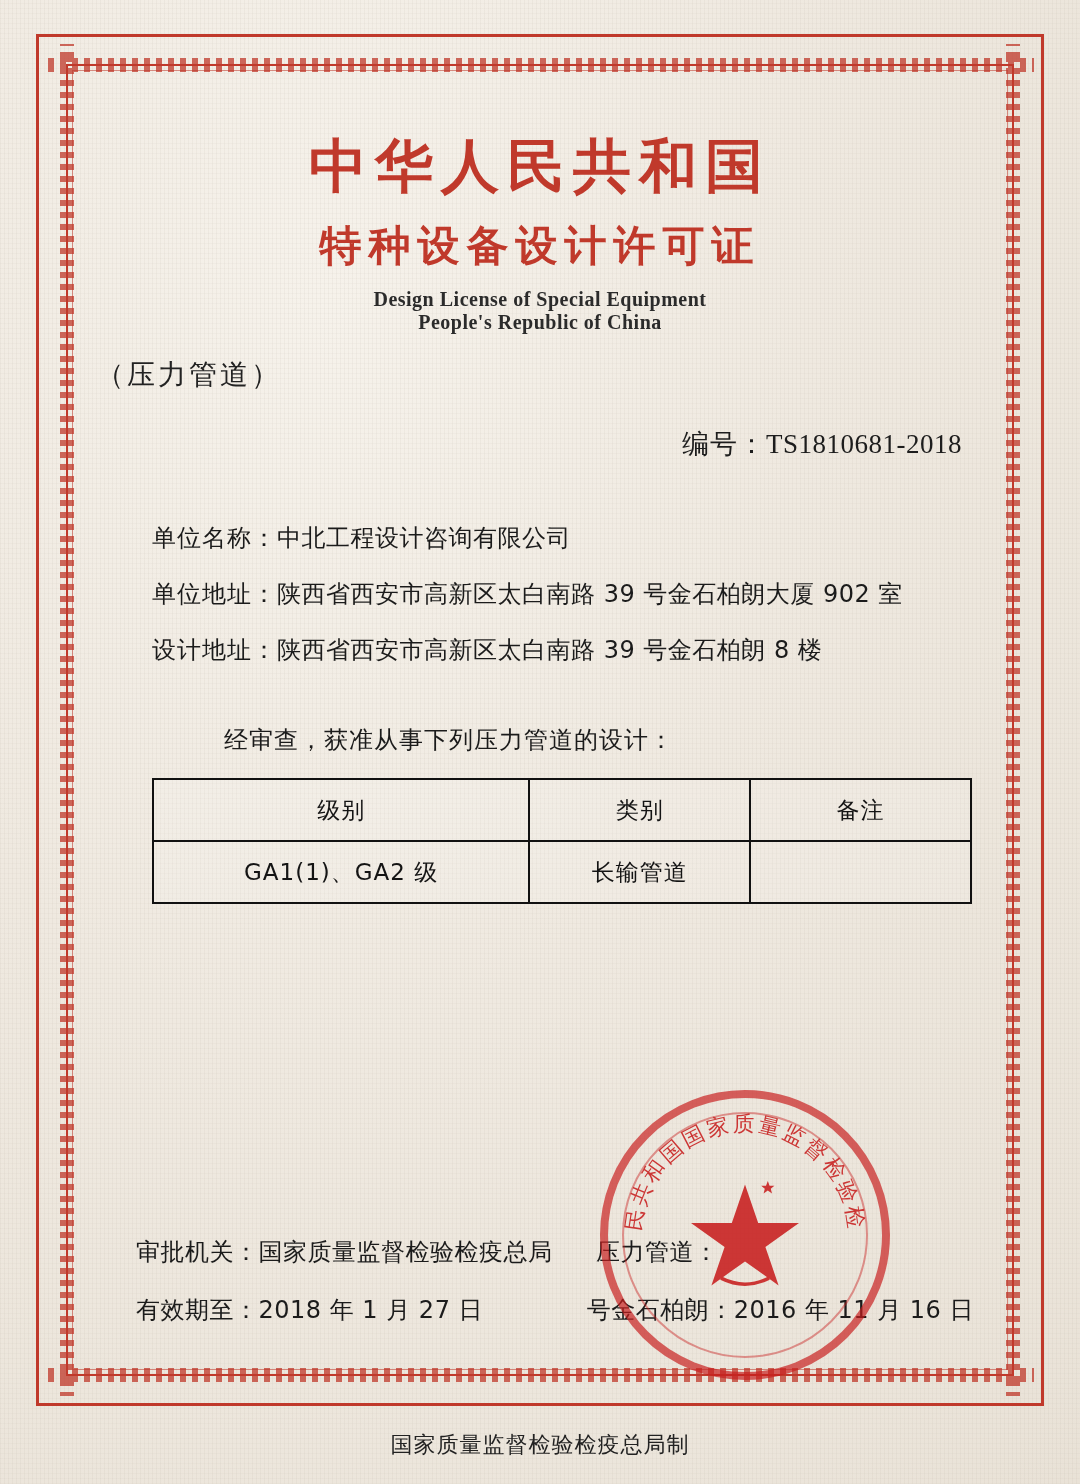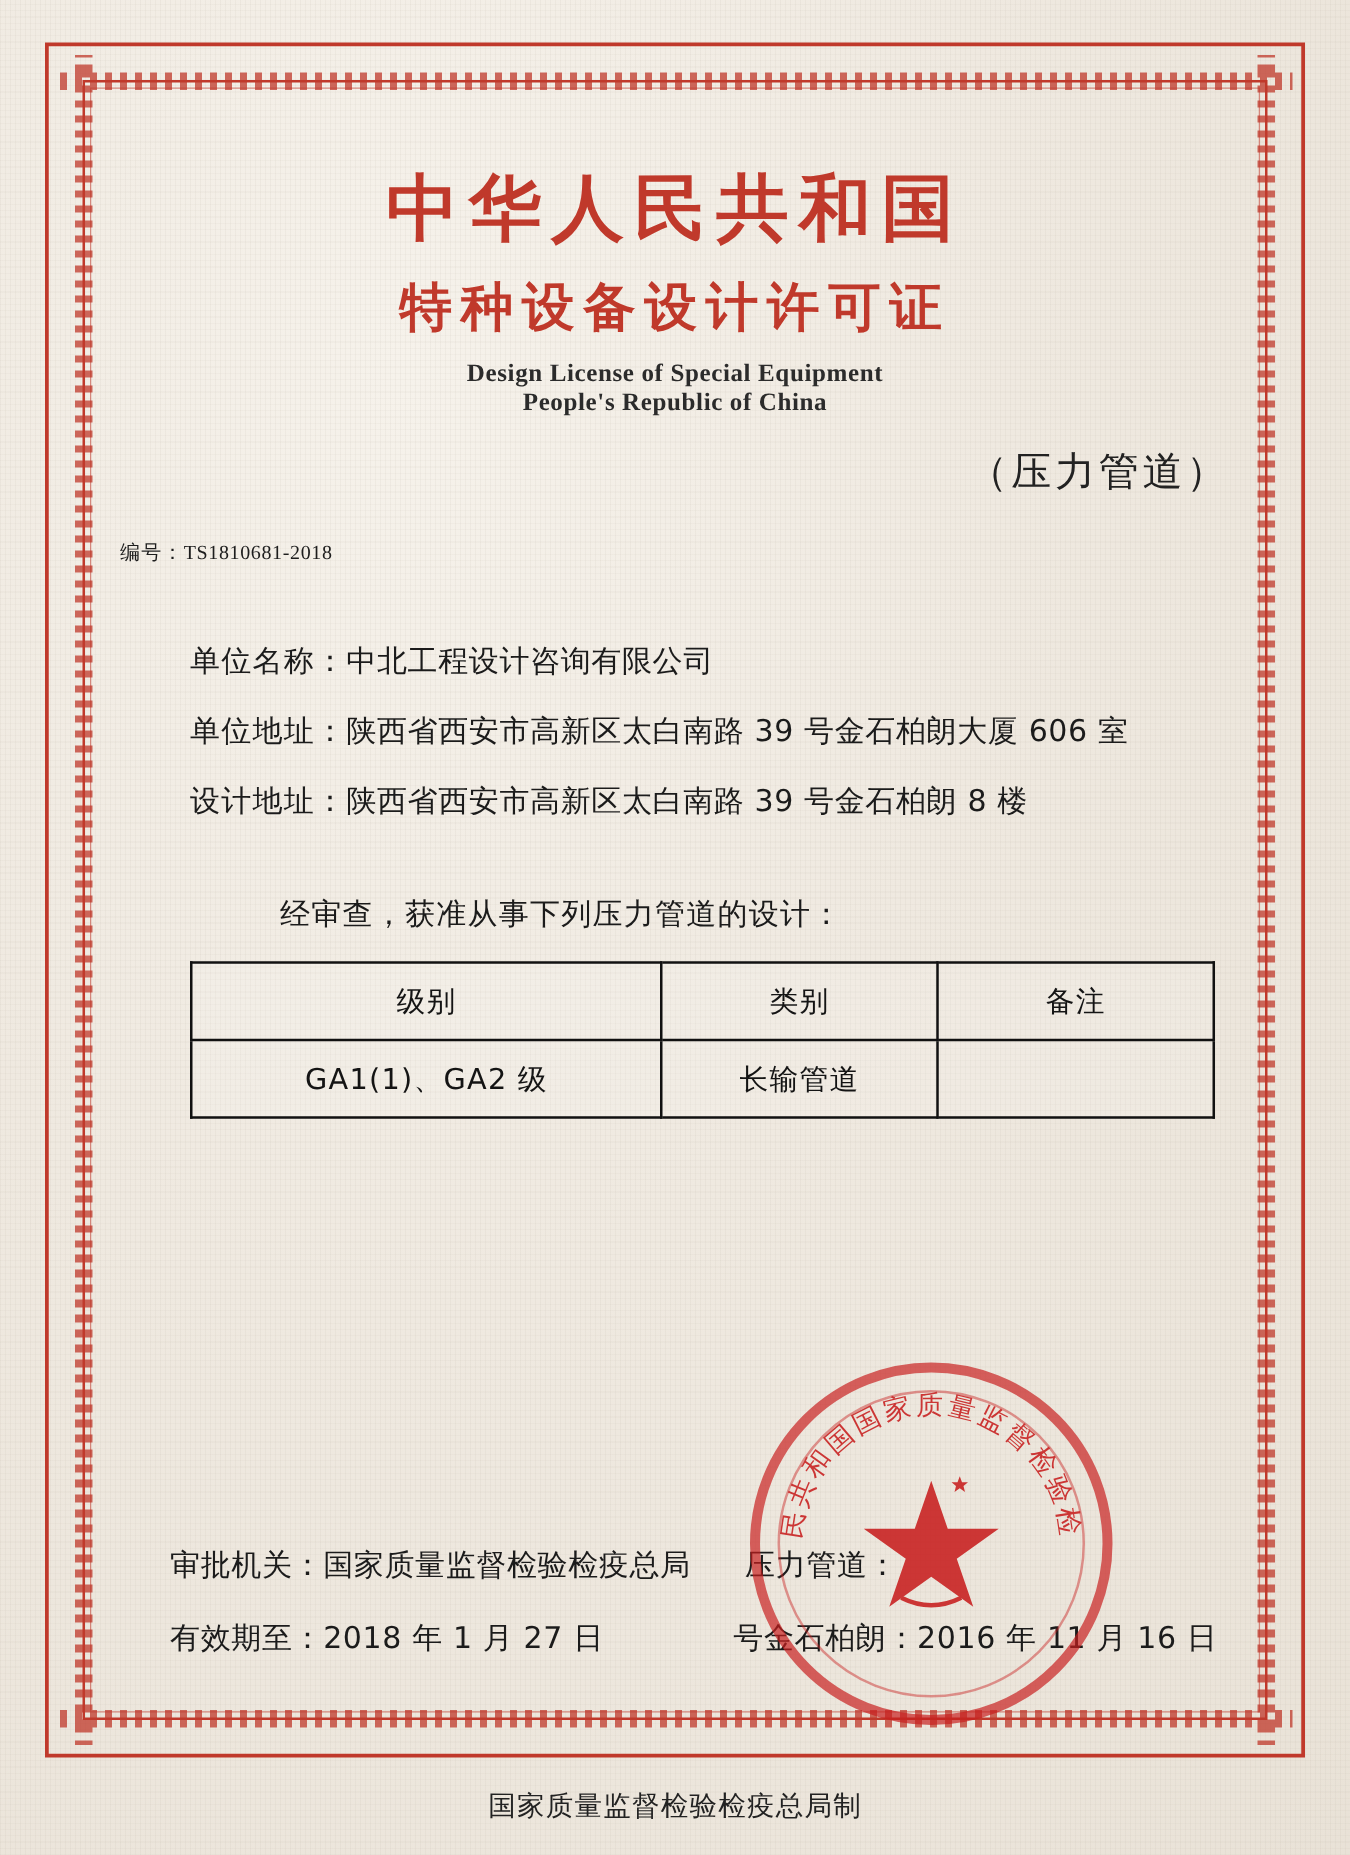--- a/index.html
+++ b/index.html
@@ -106,32 +106,33 @@
     color: #2b2b2b;
     font-family: "Liberation Serif", serif;
     font-weight: bold;
     font-size: 20px;
     letter-spacing: 0.5px;
   }
   .title-en-1 { margin-top: 14px; }
   .title-en-2 { }
 
   .title-sub {
-    text-align: right;
+    text-align: left;
     color: #222;
     font-family: Liberation Mono, monospace;
-    font-size: 32px;
+    font-size: 28px;
     letter-spacing: 3px;
     margin-top: 22px;
   }
 
   .serial-row {
     margin-top: 32px;
+    text-align: right;
     padding-right: 22px;
-    font-size: 16px;
+    font-size: 27px;
     color: #1d1d1d;
     font-family: "DejaVu Sans", "Liberation Sans", sans-serif;
     letter-spacing: 1px;
   }
   .serial-row .serial-value {
     font-family: "Liberation Serif", serif;
     letter-spacing: 0.5px;
   }
 
   .info-block {
@@ -278,21 +279,21 @@
 
     <div class="serial-row">
       <span>编号：</span><span class="serial-value">TS1810681-2018</span>
     </div>
 
     <div class="info-block">
       <div class="info-line">
         <span class="info-label">单位名称：</span><span class="info-value">中北工程设计咨询有限公司</span>
       </div>
       <div class="info-line">
-        <span class="info-label">单位地址：</span><span class="info-value">陕西省西安市高新区太白南路 39 号金石柏朗大厦 606 室</span>
+        <span class="info-label">单位地址：</span><span class="info-value">陕西省西安市高新区太白南路 39 号金石柏朗大厦 902 室</span>
       </div>
       <div class="info-line">
         <span class="info-label">设计地址：</span><span class="info-value">陕西省西安市高新区太白南路 39 号金石柏朗 8 楼</span>
       </div>
     </div>
 
     <div class="scope-line">经审查，获准从事下列压力管道的设计：</div>
 
     <table class="scope-table">
       <colgroup>

